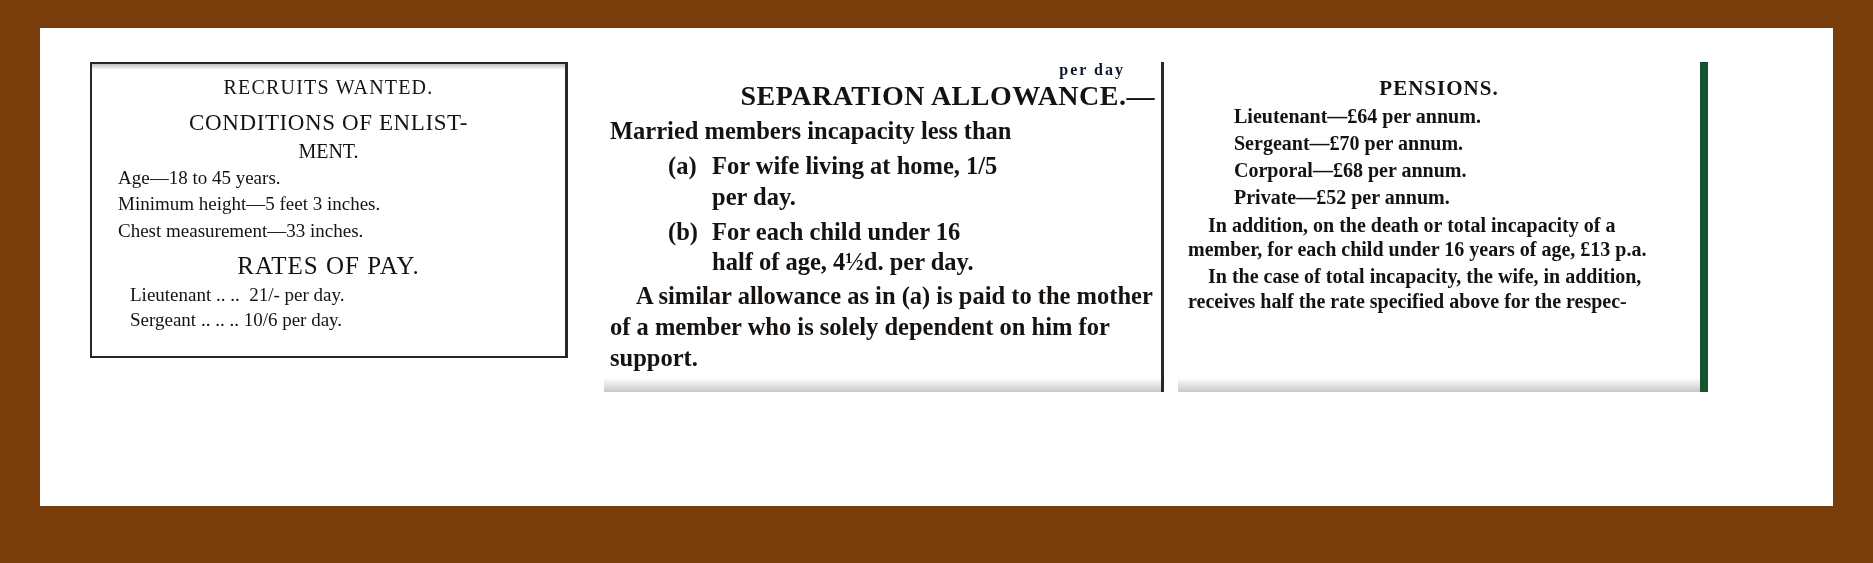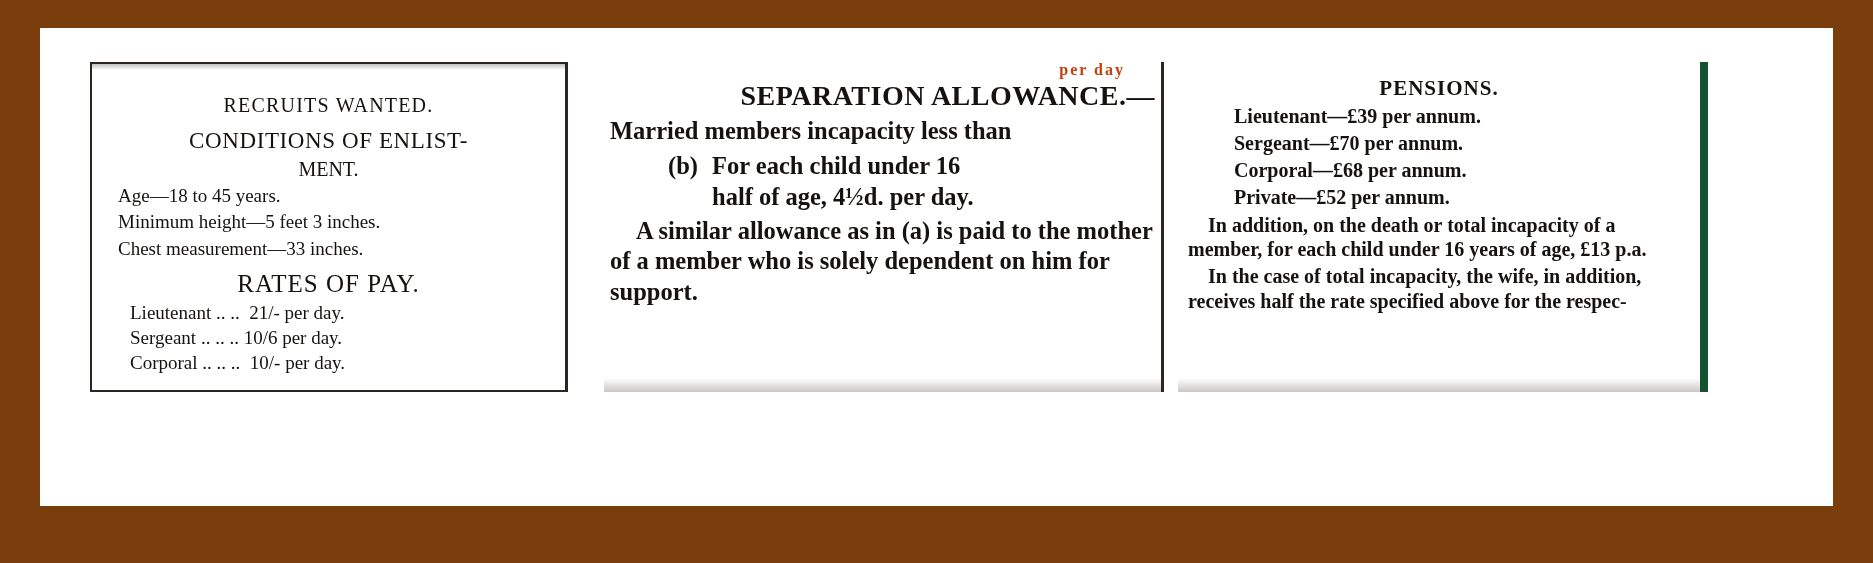--- a/index.html
+++ b/index.html
@@ -43,24 +43,24 @@
   }
   .column {
     position: relative;
     background: #ffffff;
     color: #151210;
     overflow: hidden;
   }
   
   .col1 {
     width: 478px;
-    height: 330px;
+    height: 296px;
     border: 2px solid #2b2622;
     border-right: 3px solid #2b2622;
-    padding: 22px 10px 0 10px;
+    padding: 4px 10px 0 10px;
     box-sizing: border-box;
     font-size: 19.5px;
     line-height: 1.30;
   }
   .col1 .hd {
     text-align: center;
     letter-spacing: 1.2px;
     font-size: 20px;
     margin: 6px 0 0 0;
     font-weight: 400;
@@ -105,21 +105,21 @@
     font-weight: bold;
     font-size: 25px;
     line-height: 1.25;
     border-right: 3px solid #2b2622;
   }
   .col2 .ghost {
     position: absolute;
     right: 36px;
     top: -2px;
     font-size: 16px;
-    color: #c2410c;
+    color: #0f172a;
     letter-spacing: 2px;
   }
   .col2 .title {
     text-align: right;
     font-size: 28px;
     letter-spacing: 0.5px;
     font-weight: bold;
     margin: 12px 0 0 0;
     white-space: nowrap;
   }
@@ -196,42 +196,45 @@
         <div class="smudge-top"></div>
         <div class="hd">RECRUITS   WANTED.</div>
         <div class="hd2">CONDITIONS OF ENLIST-</div>
         <div class="hd3">MENT.</div>
         <p>Age—18 to 45 years.</p>
         <p>Minimum height—5 feet 3 inches.</p>
         <p>Chest measurement—33 inches.</p>
         <div class="rates">RATES OF PAY.</div>
         <span class="rate-row">Lieutenant .. ..  21/- per day.</span>
         <span class="rate-row">Sergeant .. .. .. 10/6 per day.</span>
-        <span class="rate-row">Corporal .. .. ..  10/- per day.</span>
 
       </div>
 
       <div class="column col2">
         <div class="ghost">per day</div>
         <div class="title">SEPARATION ALLOWANCE.—</div>
         <p>Married members incapacity less than</p>
 
+        <div class="item">
+          <span class="lbl">(a)</span><span>For wife living at home, 1/5</span>
+          <span class="cont">per day.</span>
+        </div>
 
         <div class="item">
           <span class="lbl">(b)</span><span>For  each  child  under  16</span>
           <span class="cont">half of age, 4½d. per day.</span>
         </div>
 
         <p class="para">A  similar  allowance  as  in  (a)  is paid to the mother of a member who is solely dependent on him for support.</p>
         <div class="smudge-bottom"></div>
       </div>
 
       <div class="column col3">
         <div class="title">PENSIONS.</div>
-        <p class="rank">Lieutenant—£39 per annum.</p>
+        <p class="rank">Lieutenant—£64 per annum.</p>
         <p class="rank">Sergeant—£70 per annum.</p>
         <p class="rank">Corporal—£68 per annum.</p>
         <p class="rank">Private—£52 per annum.</p>
         <p class="indent">In  addition,  on  the  death  or  total incapacity  of  a  member,  for   each child under 16 years of age, £13 p.a.</p>
         <p class="indent">In  the  case  of  total  incapacity,  the wife,  in  addition,  receives  half  the rate specified above for the respec-</p>
         <div class="smudge-bottom"></div>
       </div>
 
     </div>
   </div>

